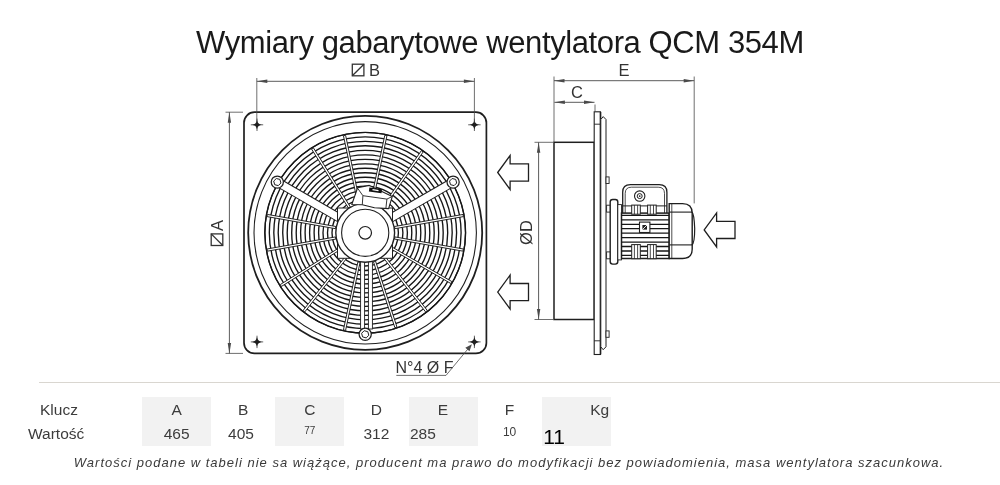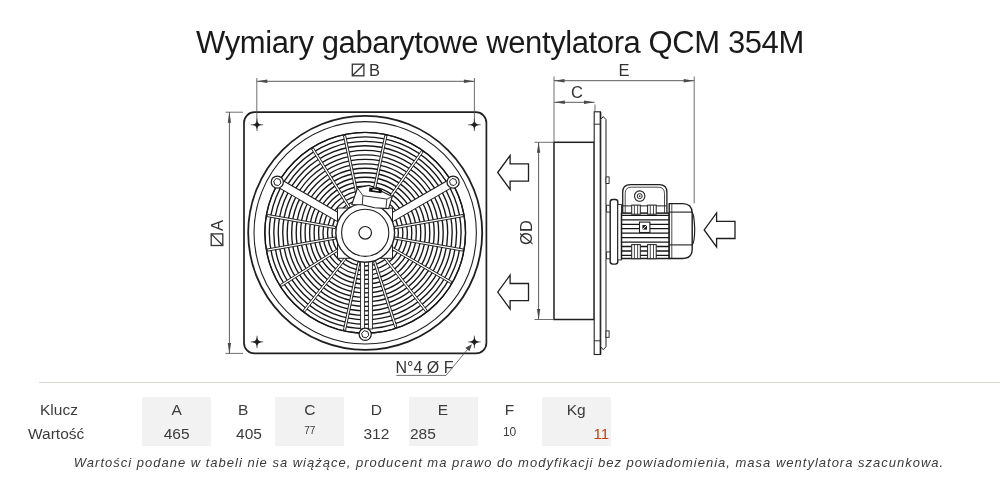--- a/index.html
+++ b/index.html
@@ -197,26 +197,26 @@
     <polygon points="497.7,292.1 510.09999999999997,275.1 510.09999999999997,283.5 528.5,283.5 528.5,300.70000000000005 510.09999999999997,300.70000000000005 510.09999999999997,309.1" fill="#fff" stroke="#1f1f1f" stroke-width="1.3" stroke-linejoin="miter"></polygon>
     <polygon points="704.2,229.9 716.6,212.9 716.6,221.3 735.0,221.3 735.0,238.5 716.6,238.5 716.6,246.9" fill="#fff" stroke="#1f1f1f" stroke-width="1.3" stroke-linejoin="miter"></polygon>
   </svg>
 <div class="abs" style="left:39px;top:382px;width:961px;height:1px;background:#d9d6d0"></div>
 <div class="abs" style="left:40px;top:400.5px;font-size:15.5px;color:#3c3c3c">Klucz</div>
 <div class="abs" style="left:28px;top:424.5px;font-size:15.5px;color:#3c3c3c">Wartość</div>
 <div style="position:absolute;left:142.1px;top:396.6px;width:69.2px;height:49px;background:#f2f2f2"></div>
 <div style="position:absolute;left:143.6px;top:400.5px;width:66px;text-align:center;font-size:15.5px;color:#3c3c3c">A</div>
 <div style="position:absolute;left:143.6px;top:424.5px;width:66px;text-align:center;font-size:15.5px;color:#3c3c3c">465</div>
 <div style="position:absolute;left:210.2px;top:400.5px;width:66px;text-align:center;font-size:15.5px;color:#3c3c3c">B</div>
-<div style="position:absolute;left:216px;top:424.5px;width:66px;text-align:center;font-size:15.5px;color:#3c3c3c">405</div>
+<div style="position:absolute;left:208px;top:424.5px;width:66px;text-align:center;font-size:15.5px;color:#3c3c3c">405</div>
 <div style="position:absolute;left:275.3px;top:396.6px;width:69.2px;height:49px;background:#f2f2f2"></div>
 <div style="position:absolute;left:276.8px;top:400.5px;width:66px;text-align:center;font-size:15.5px;color:#3c3c3c">C</div>
 <div style="position:absolute;left:276.8px;top:424.5px;width:66px;text-align:center;font-size:10px;color:#3c3c3c">77</div>
 <div style="position:absolute;left:343.4px;top:400.5px;width:66px;text-align:center;font-size:15.5px;color:#3c3c3c">D</div>
 <div style="position:absolute;left:343.4px;top:424.5px;width:66px;text-align:center;font-size:15.5px;color:#3c3c3c">312</div>
 <div style="position:absolute;left:408.5px;top:396.6px;width:69.2px;height:49px;background:#f2f2f2"></div>
 <div style="position:absolute;left:410.0px;top:400.5px;width:66px;text-align:center;font-size:15.5px;color:#3c3c3c">E</div>
 <div style="position:absolute;left:410.0px;top:424.5px;width:66px;text-align:left;font-size:15.5px;color:#3c3c3c">285</div>
 <div style="position:absolute;left:476.6px;top:400.5px;width:66px;text-align:center;font-size:15.5px;color:#3c3c3c">F</div>
 <div style="position:absolute;left:476.6px;top:424.5px;width:66px;text-align:center;font-size:12px;color:#3c3c3c">10</div>
 <div style="position:absolute;left:541.7px;top:396.6px;width:69.2px;height:49px;background:#f2f2f2"></div>
-<div style="position:absolute;left:543.2px;top:400.5px;width:66px;text-align:center;font-size:15.5px;color:#3c3c3c">Kg</div>
-<div style="position:absolute;left:543.2px;top:424.5px;width:66px;text-align:right;font-size:15px;color:#c2410c">11</div>
+<div style="position:absolute;left:543.2px;top:400.5px;width:66px;text-align:right;font-size:15.5px;color:#3c3c3c">Kg</div>
+<div style="position:absolute;left:543.2px;top:424.5px;width:66px;text-align:left;font-size:21px;color:#000000">11</div>
 <div class="abs" style="left:9px;top:455px;width:1000px;text-align:center;font-size:13px;font-style:italic;color:#3a3a3a;letter-spacing:1.0px">Wartości podane w tabeli nie sa wiążące, producent ma prawo do modyfikacji bez powiadomienia, masa wentylatora szacunkowa.</div>
 </body></html>

